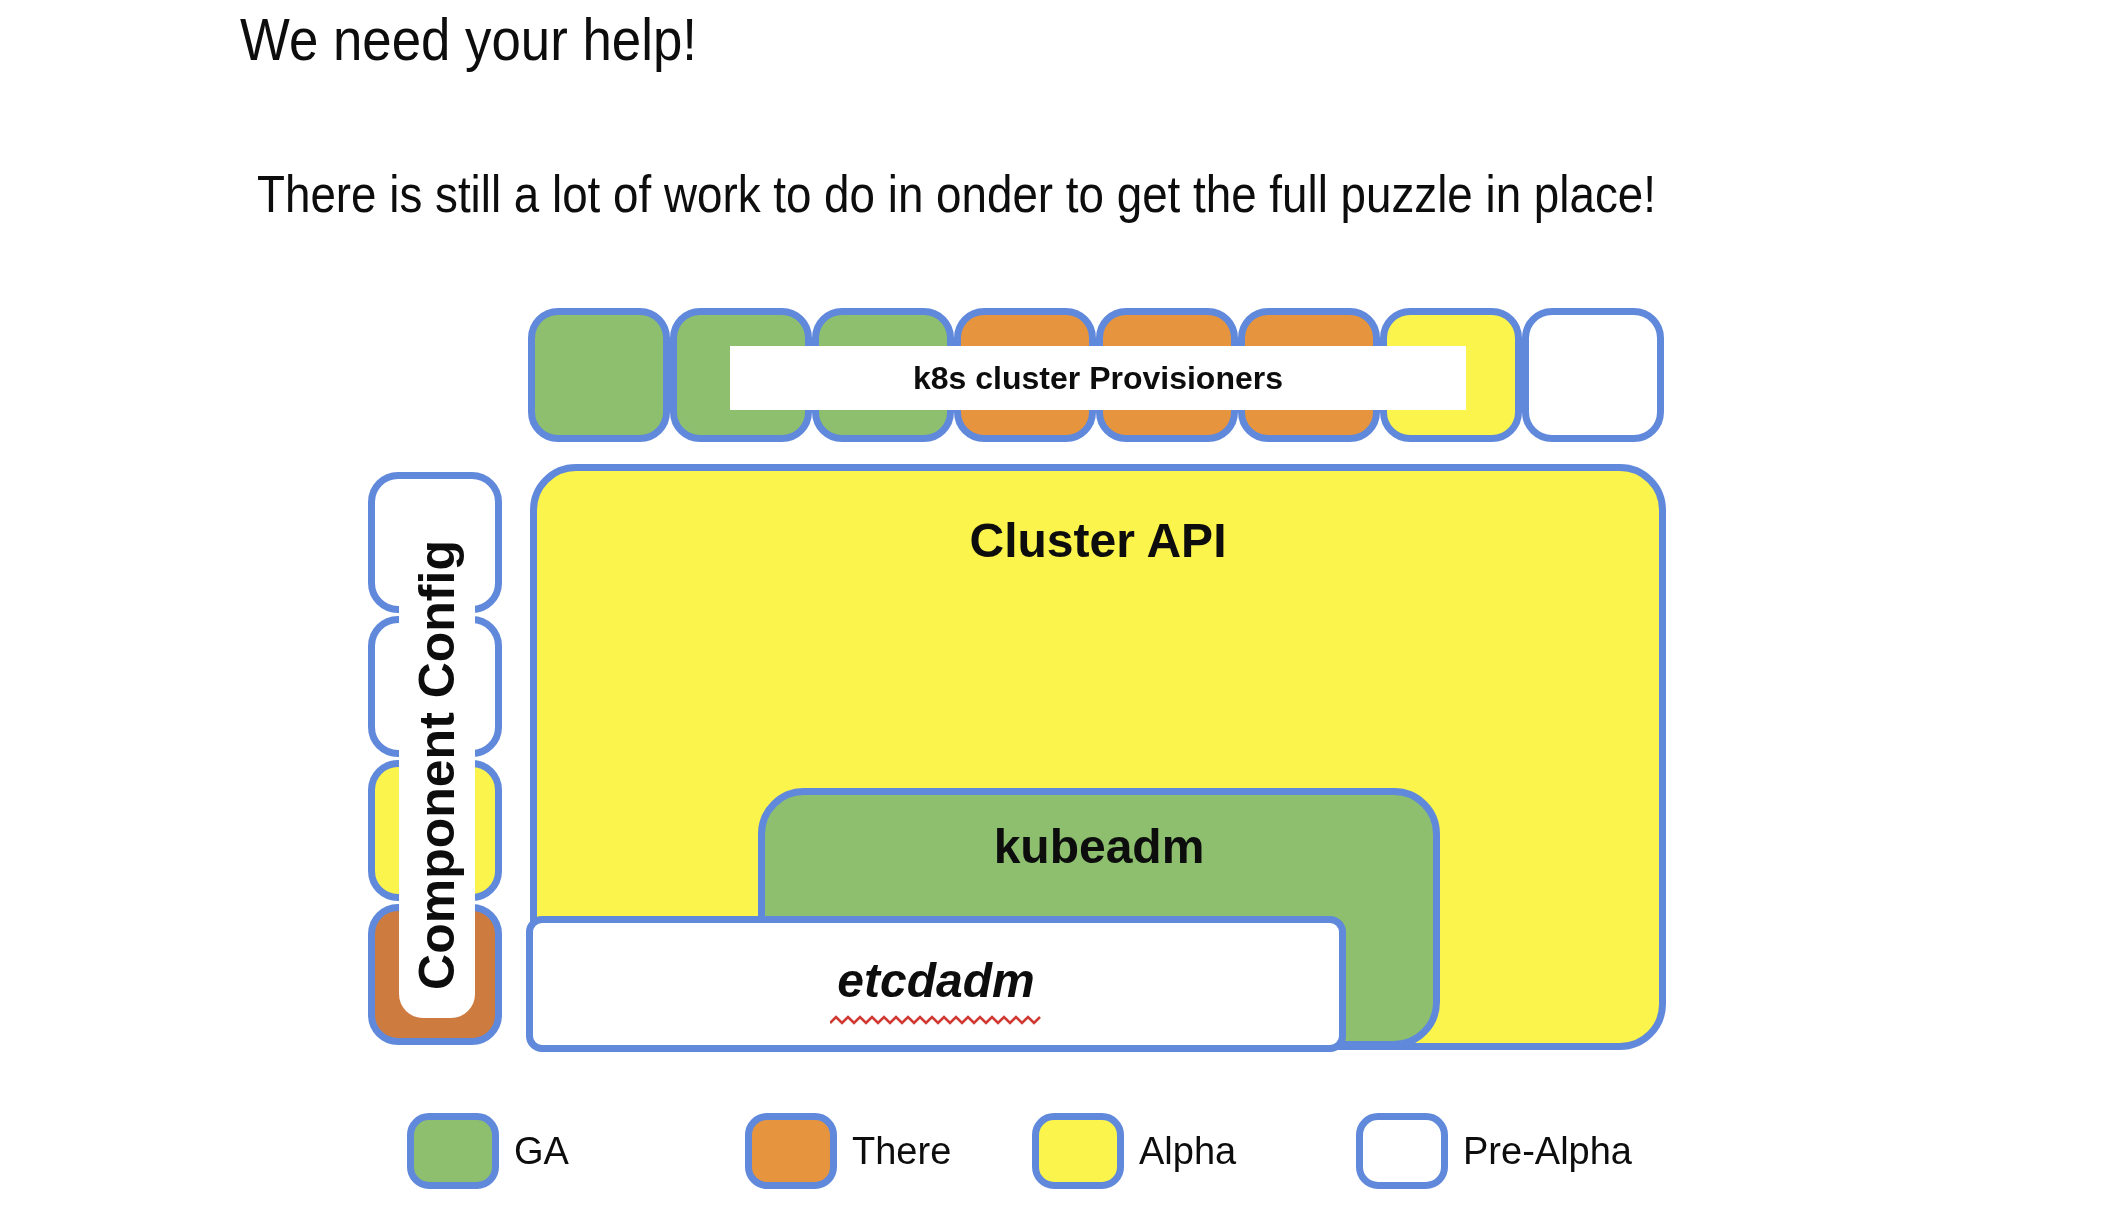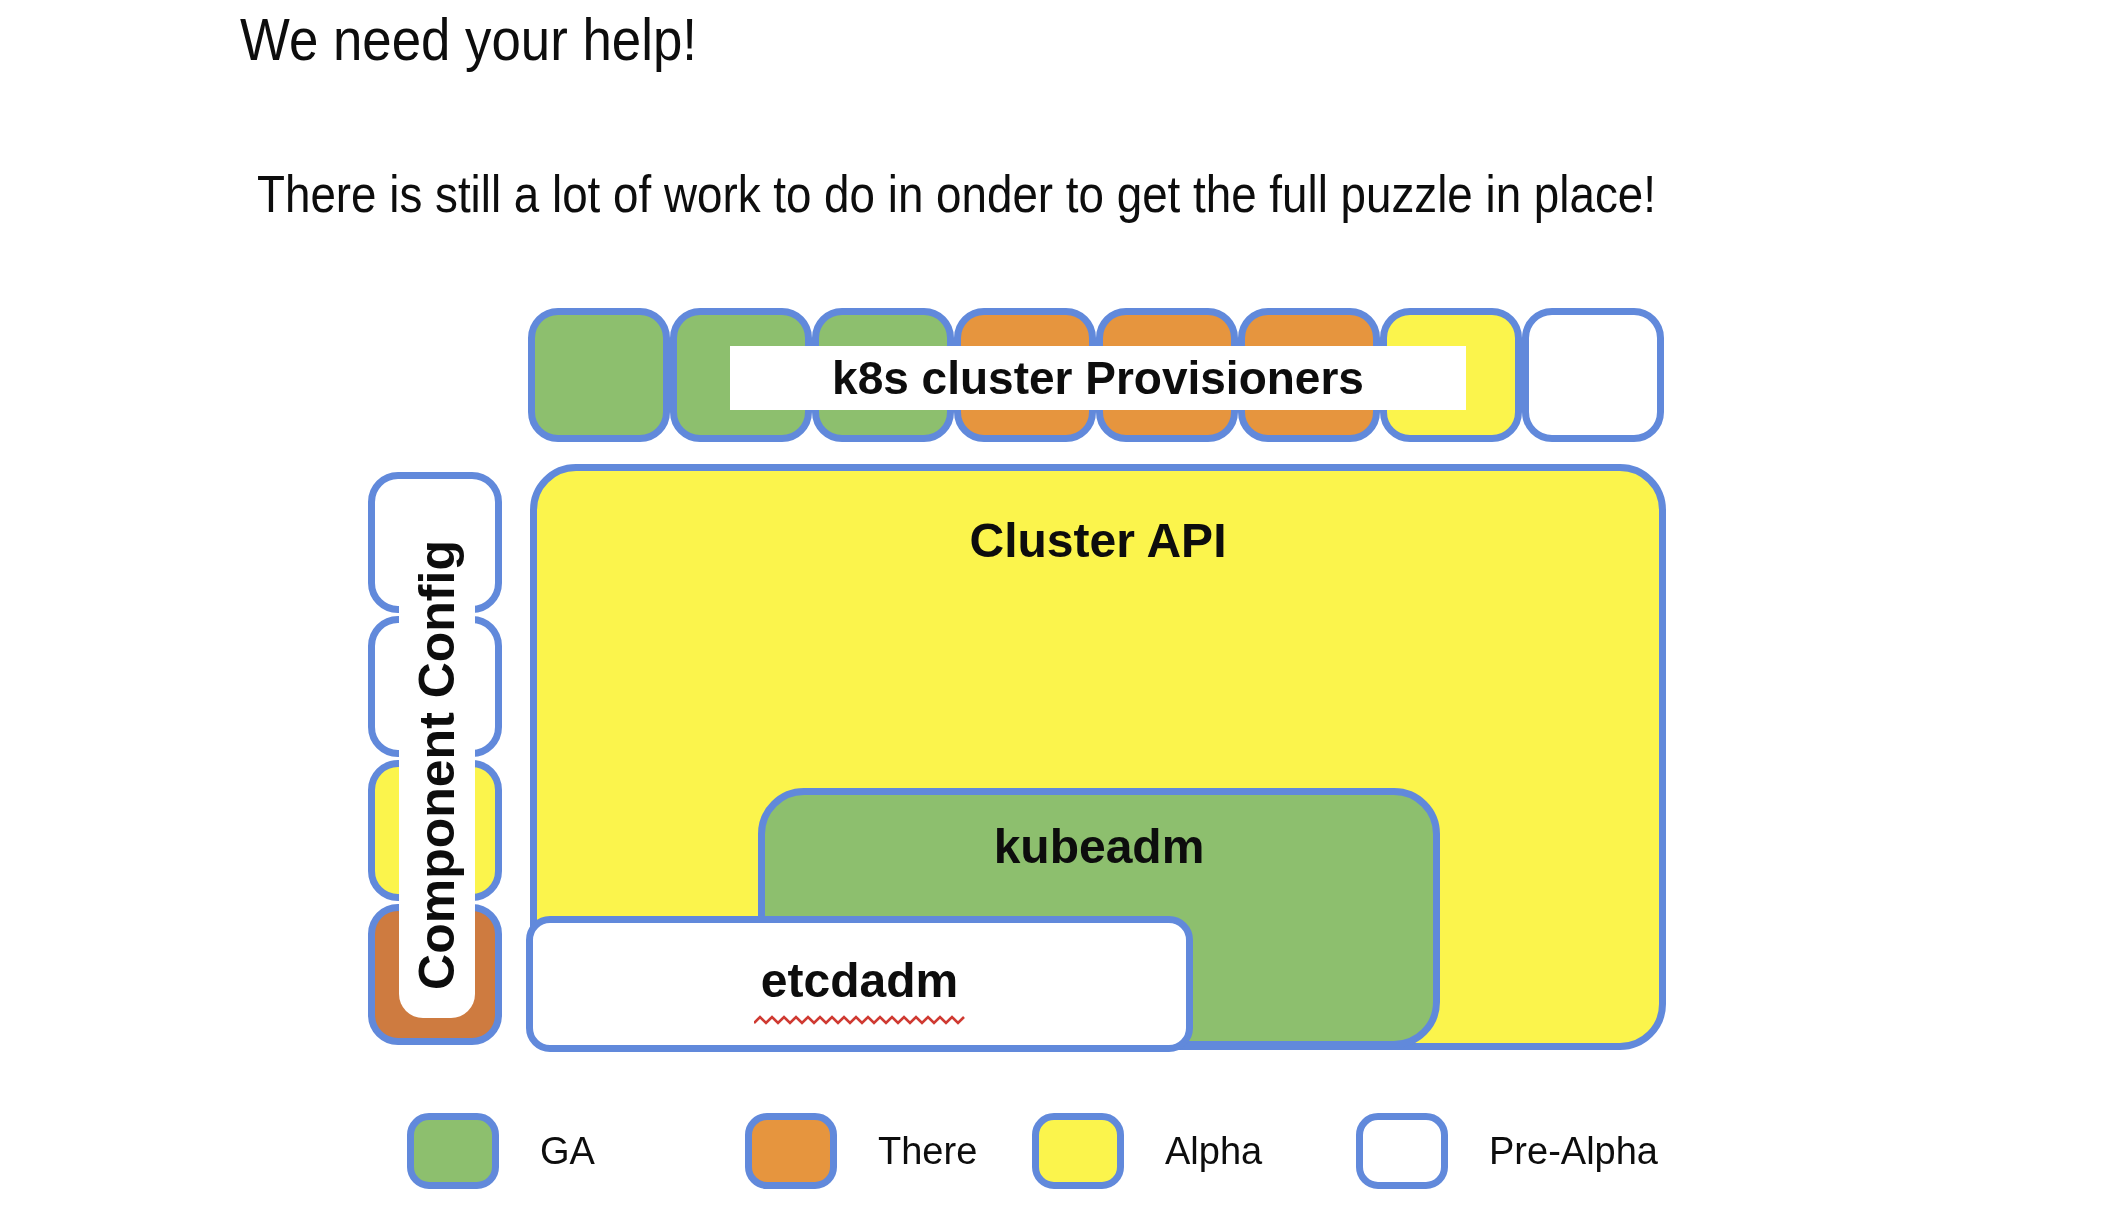--- a/index.html
+++ b/index.html
@@ -15,21 +15,21 @@
 
   
   .prov-row { position:absolute; left:528px; top:308px; display:flex; }
   .sq {
     width:142px; height:134px; box-sizing:border-box;
     border:7px solid var(--c-border-blue); border-radius:30px; background:#fff;
   }
   .prov-label {
     position:absolute; left:730px; top:346px; width:736px; height:64px; z-index:6;
     background:#ffffff; display:flex; align-items:center; justify-content:center;
-    font-weight:700; font-size:46px;
+    font-weight:700; font-size:32px;
   }
 
   
   .cc-col { position:absolute; left:368px; top:472px; display:flex; flex-direction:column; gap:3px; }
   .sqc {
     width:134px; height:141px; box-sizing:border-box;
     border:7px solid var(--c-border-blue); border-radius:30px; background:#fff;
   }
   .cc-label {
     position:absolute; left:399px; top:512px; width:76px; height:506px; z-index:6;
@@ -43,35 +43,35 @@
 
   
   .box { position:absolute; box-sizing:border-box; border:7px solid var(--c-border-blue); border-radius:46px; }
   .box-label { position:absolute; left:0; width:100%; text-align:center; font-weight:700; font-size:48px; line-height:56px; }
   .box-cluster-api   { left:530px;  top:464px; width:1136px; height:586px; background:var(--c-alpha); z-index:1; }
   .box-cluster-api .box-label { top:42px; }
   .box-cluster-addons{ left:1036px; top:634px; width:642px;  height:428px; background:var(--c-pre-alpha); z-index:2; }
   .box-cluster-addons .box-label { top:48px; }
   .box-kubeadm       { left:758px;  top:788px; width:682px;  height:260px; background:var(--c-ga); z-index:3; }
   .box-kubeadm .box-label { top:24px; }
-  .box-etcdadm       { left:526px;  top:916px; width:667px;  height:136px; background:var(--c-pre-alpha); z-index:4; border-radius:24px; }
+  .box-etcdadm       { left:526px;  top:916px; width:820px;  height:136px; background:var(--c-pre-alpha); z-index:4; border-radius:16px;font-style:italic; }
   .box-etcdadm .box-label { top:30px; }
   .squiggle { position:absolute; left:50%; top:90px; transform:translateX(-50%); }
 
   
   .legend-item { position:absolute; top:1113px; display:flex; align-items:center; }
   .legend-item:nth-child(1){ left:407px; }
   .legend-item:nth-child(2){ left:745px; }
   .legend-item:nth-child(3){ left:1032px; }
   .legend-item:nth-child(4){ left:1356px; }
   .legend-swatch {
     width:92px; height:76px; box-sizing:border-box;
     border:7px solid var(--c-border-blue); border-radius:22px;
   }
-  .legend-label { margin-left:41px; font-size:38px; }
+  .legend-label { margin-left:15px; font-size:38px; }
 
   
   .st-ga        { background:var(--c-ga); }
   .st-beta      { background:var(--c-beta); }
   .st-alpha     { background:var(--c-alpha); }
   .st-pre_alpha { background:var(--c-pre-alpha); }
   .st-beta_dark { background:var(--c-beta-dark); }
 </style>
 </head>
 <body>

